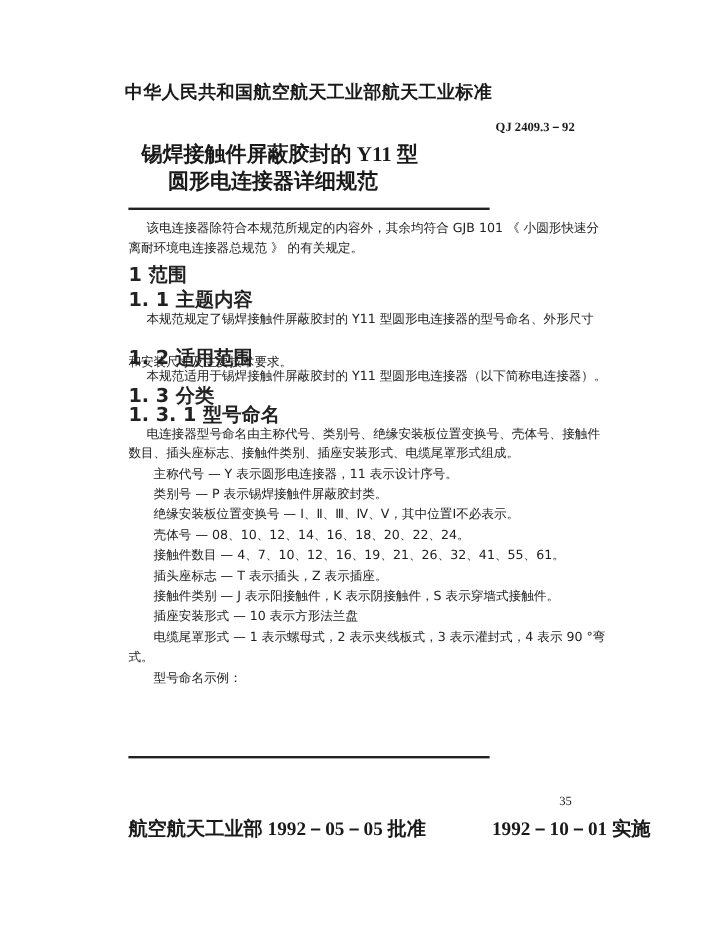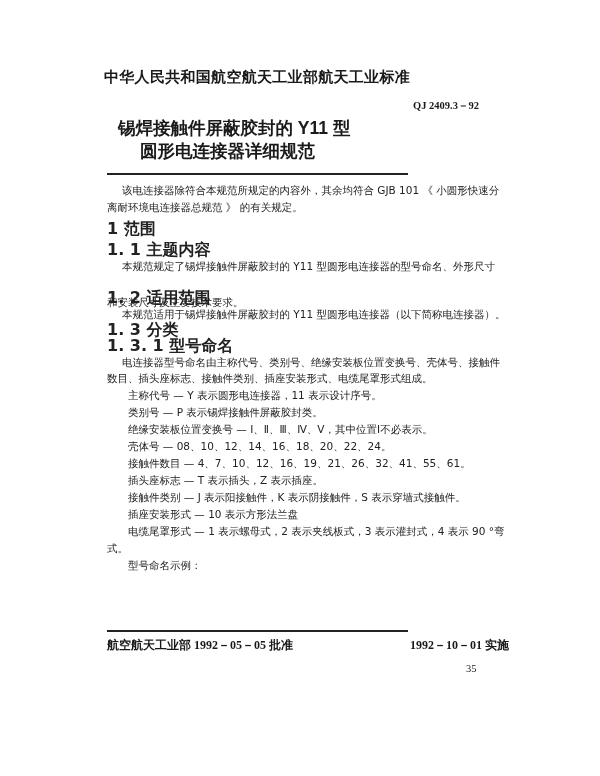--- a/index.html
+++ b/index.html
@@ -4,31 +4,31 @@
 <style>
   html, body { margin: 0; padding: 0; background: #ffffff; }
   body { width: 600px; height: 776px; position: relative; overflow: hidden;
          font-family: "DejaVu Serif", "Liberation Serif", serif; color: #1a1a1a; }
   .abs { position: absolute; white-space: nowrap; }
   .std-title { left: 104px; top: 68px; font-size: 15px; font-weight: bold;
                font-family: "DejaVu Sans", "Liberation Sans", sans-serif; letter-spacing: 0.3px; }
   .std-code { left: 413px; top: 99px; font-size: 10.5px; font-weight: bold;
               font-family: "Liberation Serif", serif; }
   .doc-title { left: 0; width: 420px; text-align: center; font-size: 17.5px; font-weight: bold;
-               font-family: Liberation Sans, sans-serif; }
+               font-family: Liberation Serif, serif; }
   .doc-title.l1 { left: 92px; width: 300px; top: 116px; text-align: left; padding-left: 26px; }
   .doc-title.l2 { left: 92px; width: 300px; top: 139px; text-align: left; padding-left: 48px; }
   .rule { position: absolute; left: 107px; width: 302px; height: 1.5px; background: #222; }
   .top-rule { top: 173px; left: 107px; width: 301px; }
   .bot-rule { top: 630px; left: 107px; width: 301px; }
   .p { position: absolute; font-size: 10.5px; line-height: 16px; white-space: nowrap;
        font-family: "DejaVu Sans", "Liberation Sans", sans-serif; color: #222; }
   .h { font-weight: bold; font-size: 16px; }
-  .foot { font-size: 12px; font-weight: bold;
-          font-family: "Liberation Serif", "DejaVu Serif", serif; }
+  .foot { font-size: 16px; font-weight: bold;
+          font-family: "Liberation Serif", "DejaVu Serif", serif; margin-top: 44px; }
   .pagenum { font-size: 10.5px; font-family: "Liberation Serif", serif; }
 </style>
 </head>
 <body>
 
 <div class="abs std-title">中华人民共和国航空航天工业部航天工业标准</div>
 <div class="abs std-code">QJ  2409.3－92</div>
 <div class="abs doc-title l1">锡焊接触件屏蔽胶封的 Y11 型</div>
 <div class="abs doc-title l2">圆形电连接器详细规范</div>
 

